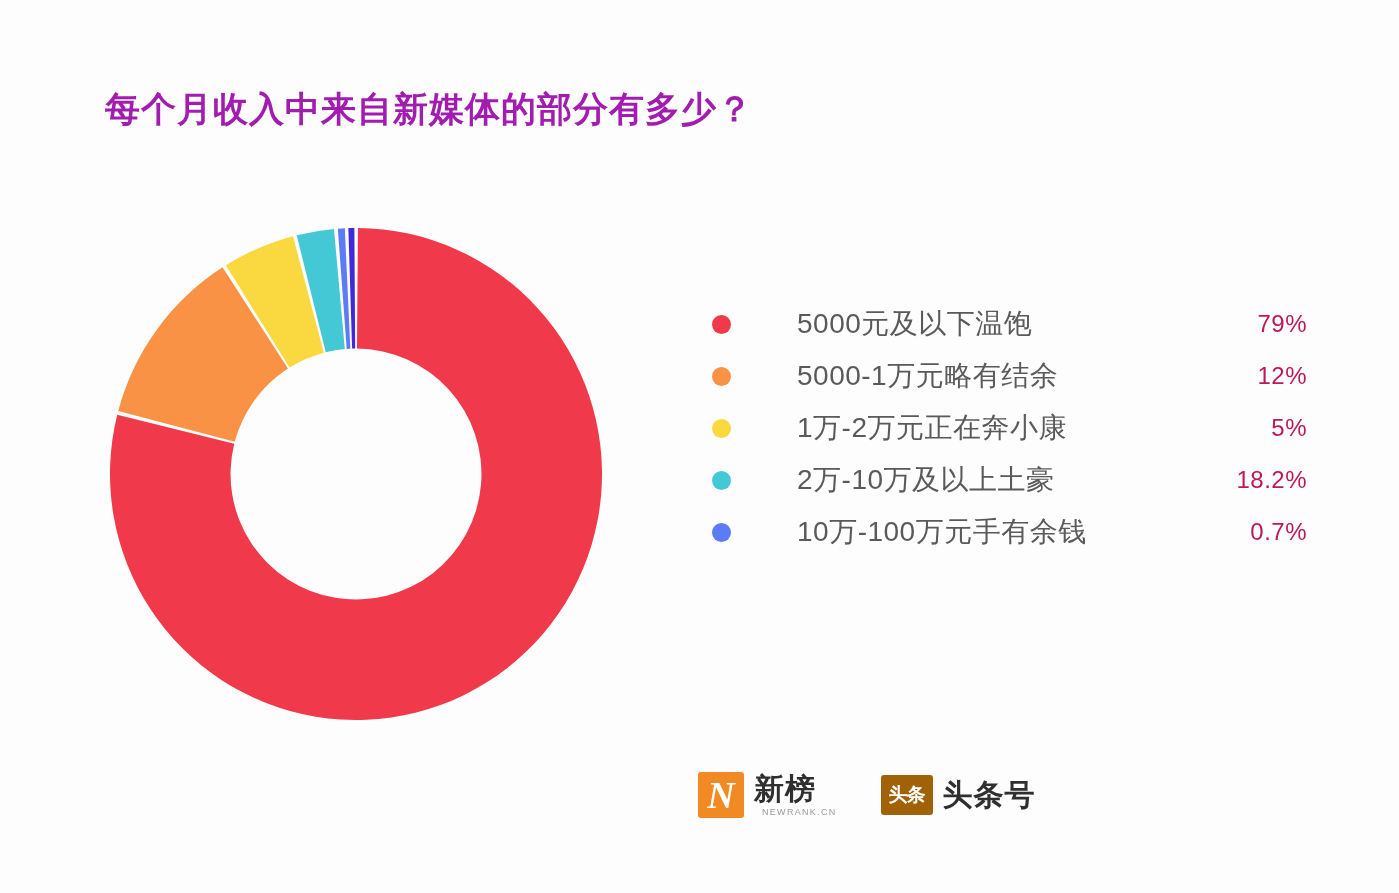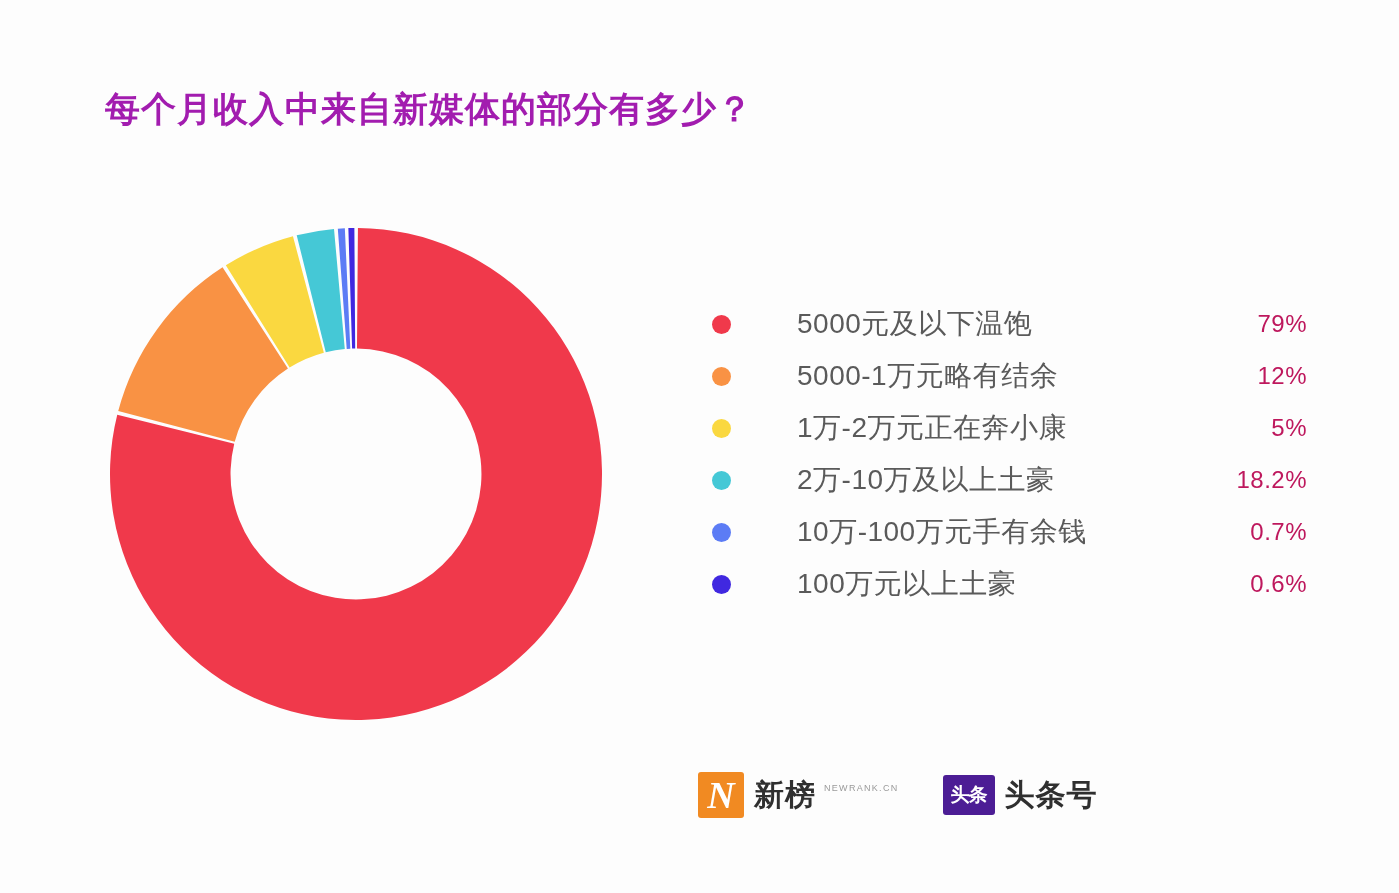--- a/index.html
+++ b/index.html
@@ -103,21 +103,21 @@
   .logo-mark {
     flex: 0 0 auto;
     display: flex;
     align-items: center;
     justify-content: center;
     font-weight: bold;
     color: #ffffff;
   }
   .logo-text-wrap {
     display: flex;
-    flex-direction: row;
+    flex-direction: column;
     justify-content: center;
     line-height: 1;
   }
   .logo-cn {
     font-size: 30px;
     font-weight: bold;
     color: #2f2f2f;
     letter-spacing: 1px;
   }
   .logo-en {
@@ -147,21 +147,21 @@
     display: flex;
     align-items: center;
     justify-content: center;
     font-family: "Liberation Serif", serif;
   }
 
   
   #logo-toutiao-mark {
     width: 52px;
     height: 40px;
-    background: #4c1d95;
+    background: #a16207;
     border-radius: 3px;
     font-size: 19px;
     letter-spacing: -1px;
     line-height: 40px;
     text-align: center;
     color: #fff;
     font-weight: bold;
   }
 
   
@@ -238,25 +238,20 @@
       <span class="legend-label">2万-10万及以上土豪</span>
       <span class="legend-value">18.2%</span>
     </div>
 
     <div class="legend-row">
       <span class="legend-dot" style="background:#5C7CF5"></span>
       <span class="legend-label">10万-100万元手有余钱</span>
       <span class="legend-value">0.7%</span>
     </div>
 
-    <div class="legend-row">
-      <span class="legend-dot" style="background:#4028E0"></span>
-      <span class="legend-label">100万元以上土豪</span>
-      <span class="legend-value">0.6%</span>
-    </div>
 
   </div>
 
   <div id="footer-logos">
 
     <div class="logo">
       <div class="logo-mark" id="logo-newrank-mark">
         <span class="zz">N</span>
       </div>
       <div class="logo-text-wrap">

